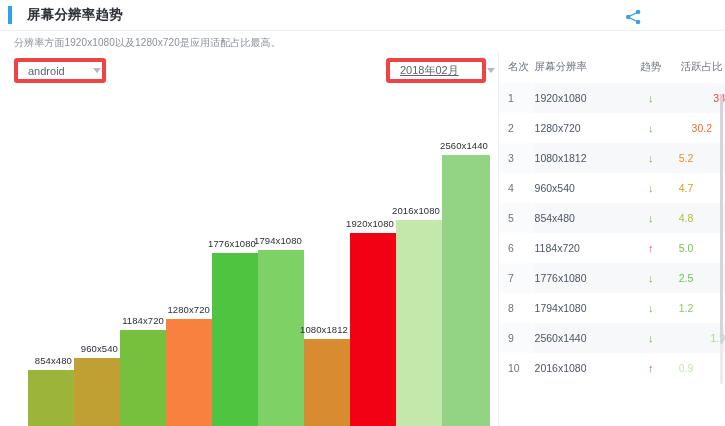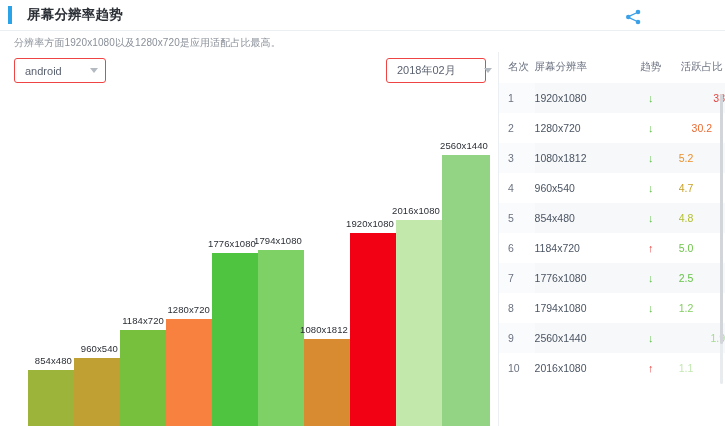--- a/index.html
+++ b/index.html
@@ -26,32 +26,32 @@
   .hdr-rule { position: absolute; left: 0; top: 30px; width: 725px; height: 1px; background: #eceff2; }
 
   .subtitle {
     position: absolute; left: 14px; top: 36px;
     font-size: 10px; color: #8a9099; letter-spacing: 0.1px;
   }
 
   
   .select {
     position: absolute; height: 25px;
-    border: 1px solid #ef4444; border-radius: 3px; background: #fff;
+    border: 4px solid #ef4444; border-radius: 3px; background: #fff;
     font-size: 11px; color: #5b6270;
     display: flex; align-items: center; cursor: pointer; gap: 28px;
   }
   .select .lbl { padding-left: 10px; flex: 1; white-space: nowrap; }
   .select .caret {
     width: 0; height: 0; margin-right: 10px;
     border-left: 4px solid transparent; border-right: 4px solid transparent;
     border-top: 5px solid #b4bac2;
   }
   #platform-select { left: 14px; top: 58px; width: 92px; }
-  #month-select { left: 386px; top: 58px; width: 100px; }
+  #month-select { left: 386px; top: 58px; width: 100px; text-decoration: underline; }
 
   
   .chart {
     position: absolute; left: 0; top: 78px; width: 498px; height: 340px;
   }
   .bar {
     position: absolute; bottom: 10px;
   }
   .bar-label {
     position: absolute; right: 2px; top: -15px;
@@ -217,21 +217,21 @@
           <tr class="alt">
             <td class="c-rank">9</td>
             <td class="c-res">2560x1440</td>
             <td class="c-trend" style="color: rgb(98, 193, 74);">↓</td>
             <td class="c-pct" style="color: rgb(164, 220, 140); text-align: right;">1.9</td>
           </tr>
           <tr>
             <td class="c-rank">10</td>
             <td class="c-res">2016x1080</td>
             <td class="c-trend" style="color: rgb(232, 66, 63);">↑</td>
-            <td class="c-pct" style="color: rgb(195, 232, 178);">1.1</td>
+            <td class="c-pct" style="color: rgb(195, 232, 178);">0.9</td>
           </tr>
         </tbody>
     </table>
     <div class="scroll-track"></div>
     <div class="scroll-thumb"></div>
   </div>
 
 </div>
 
 </body></html>

